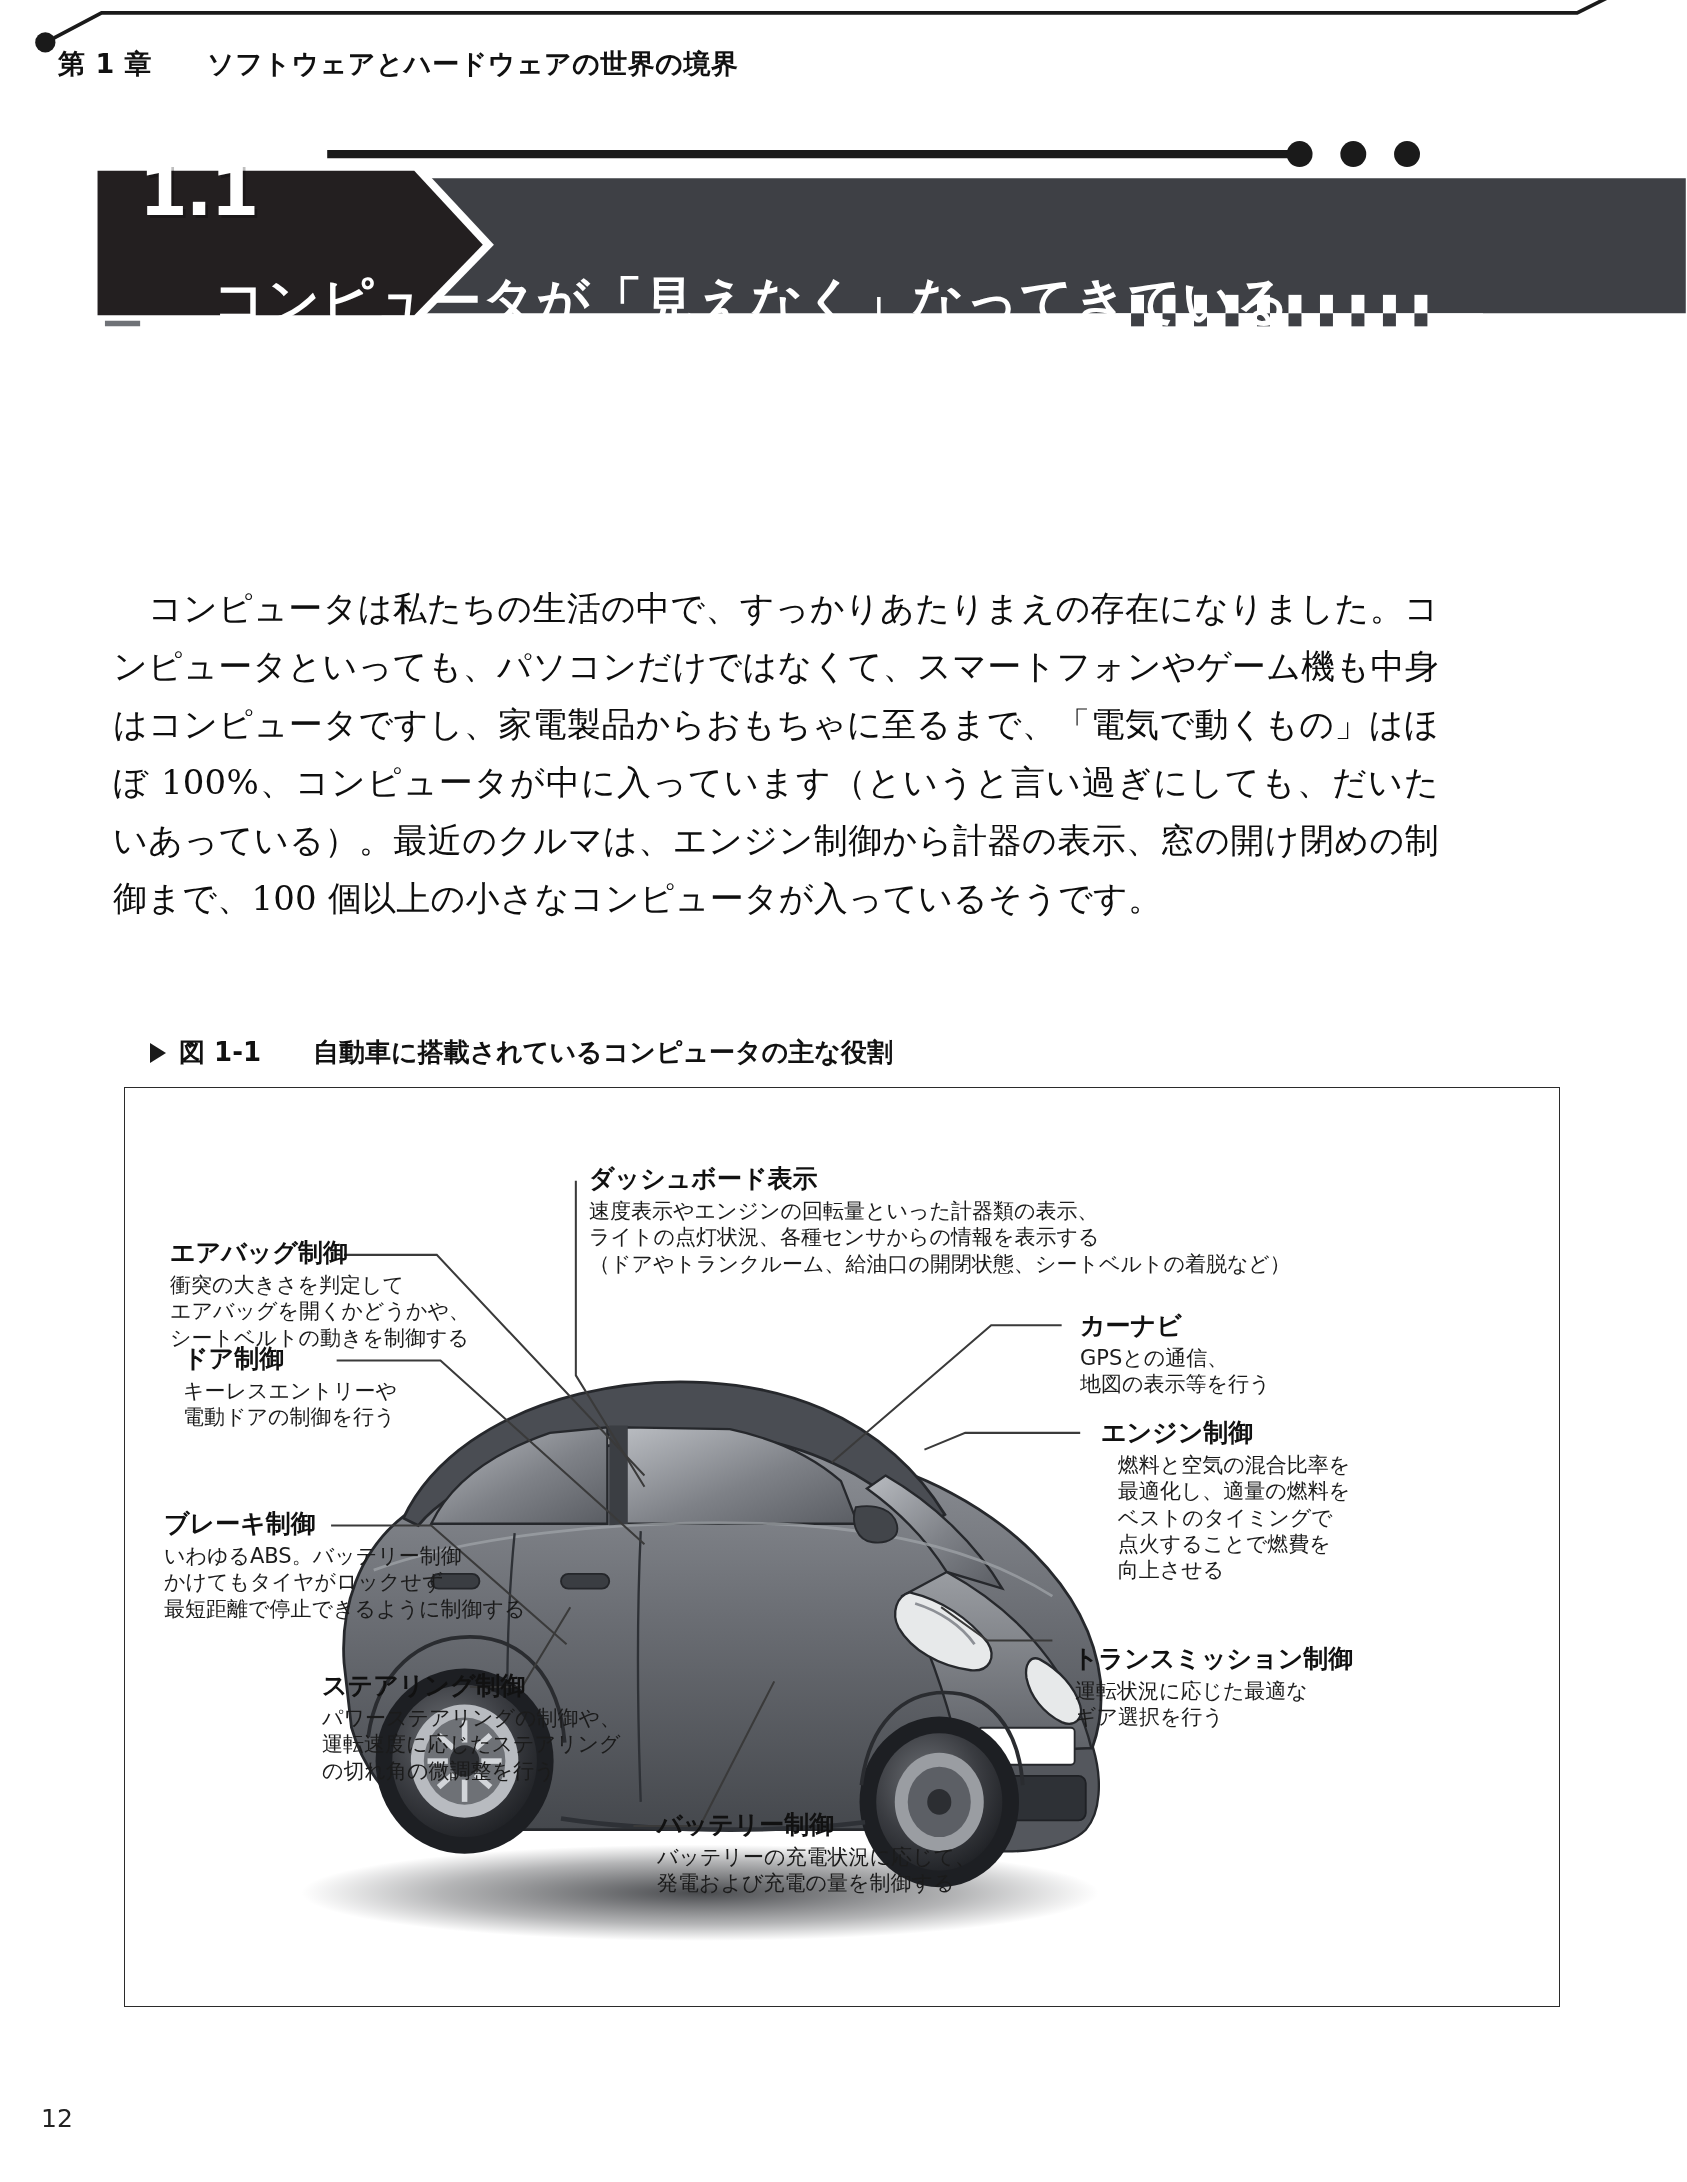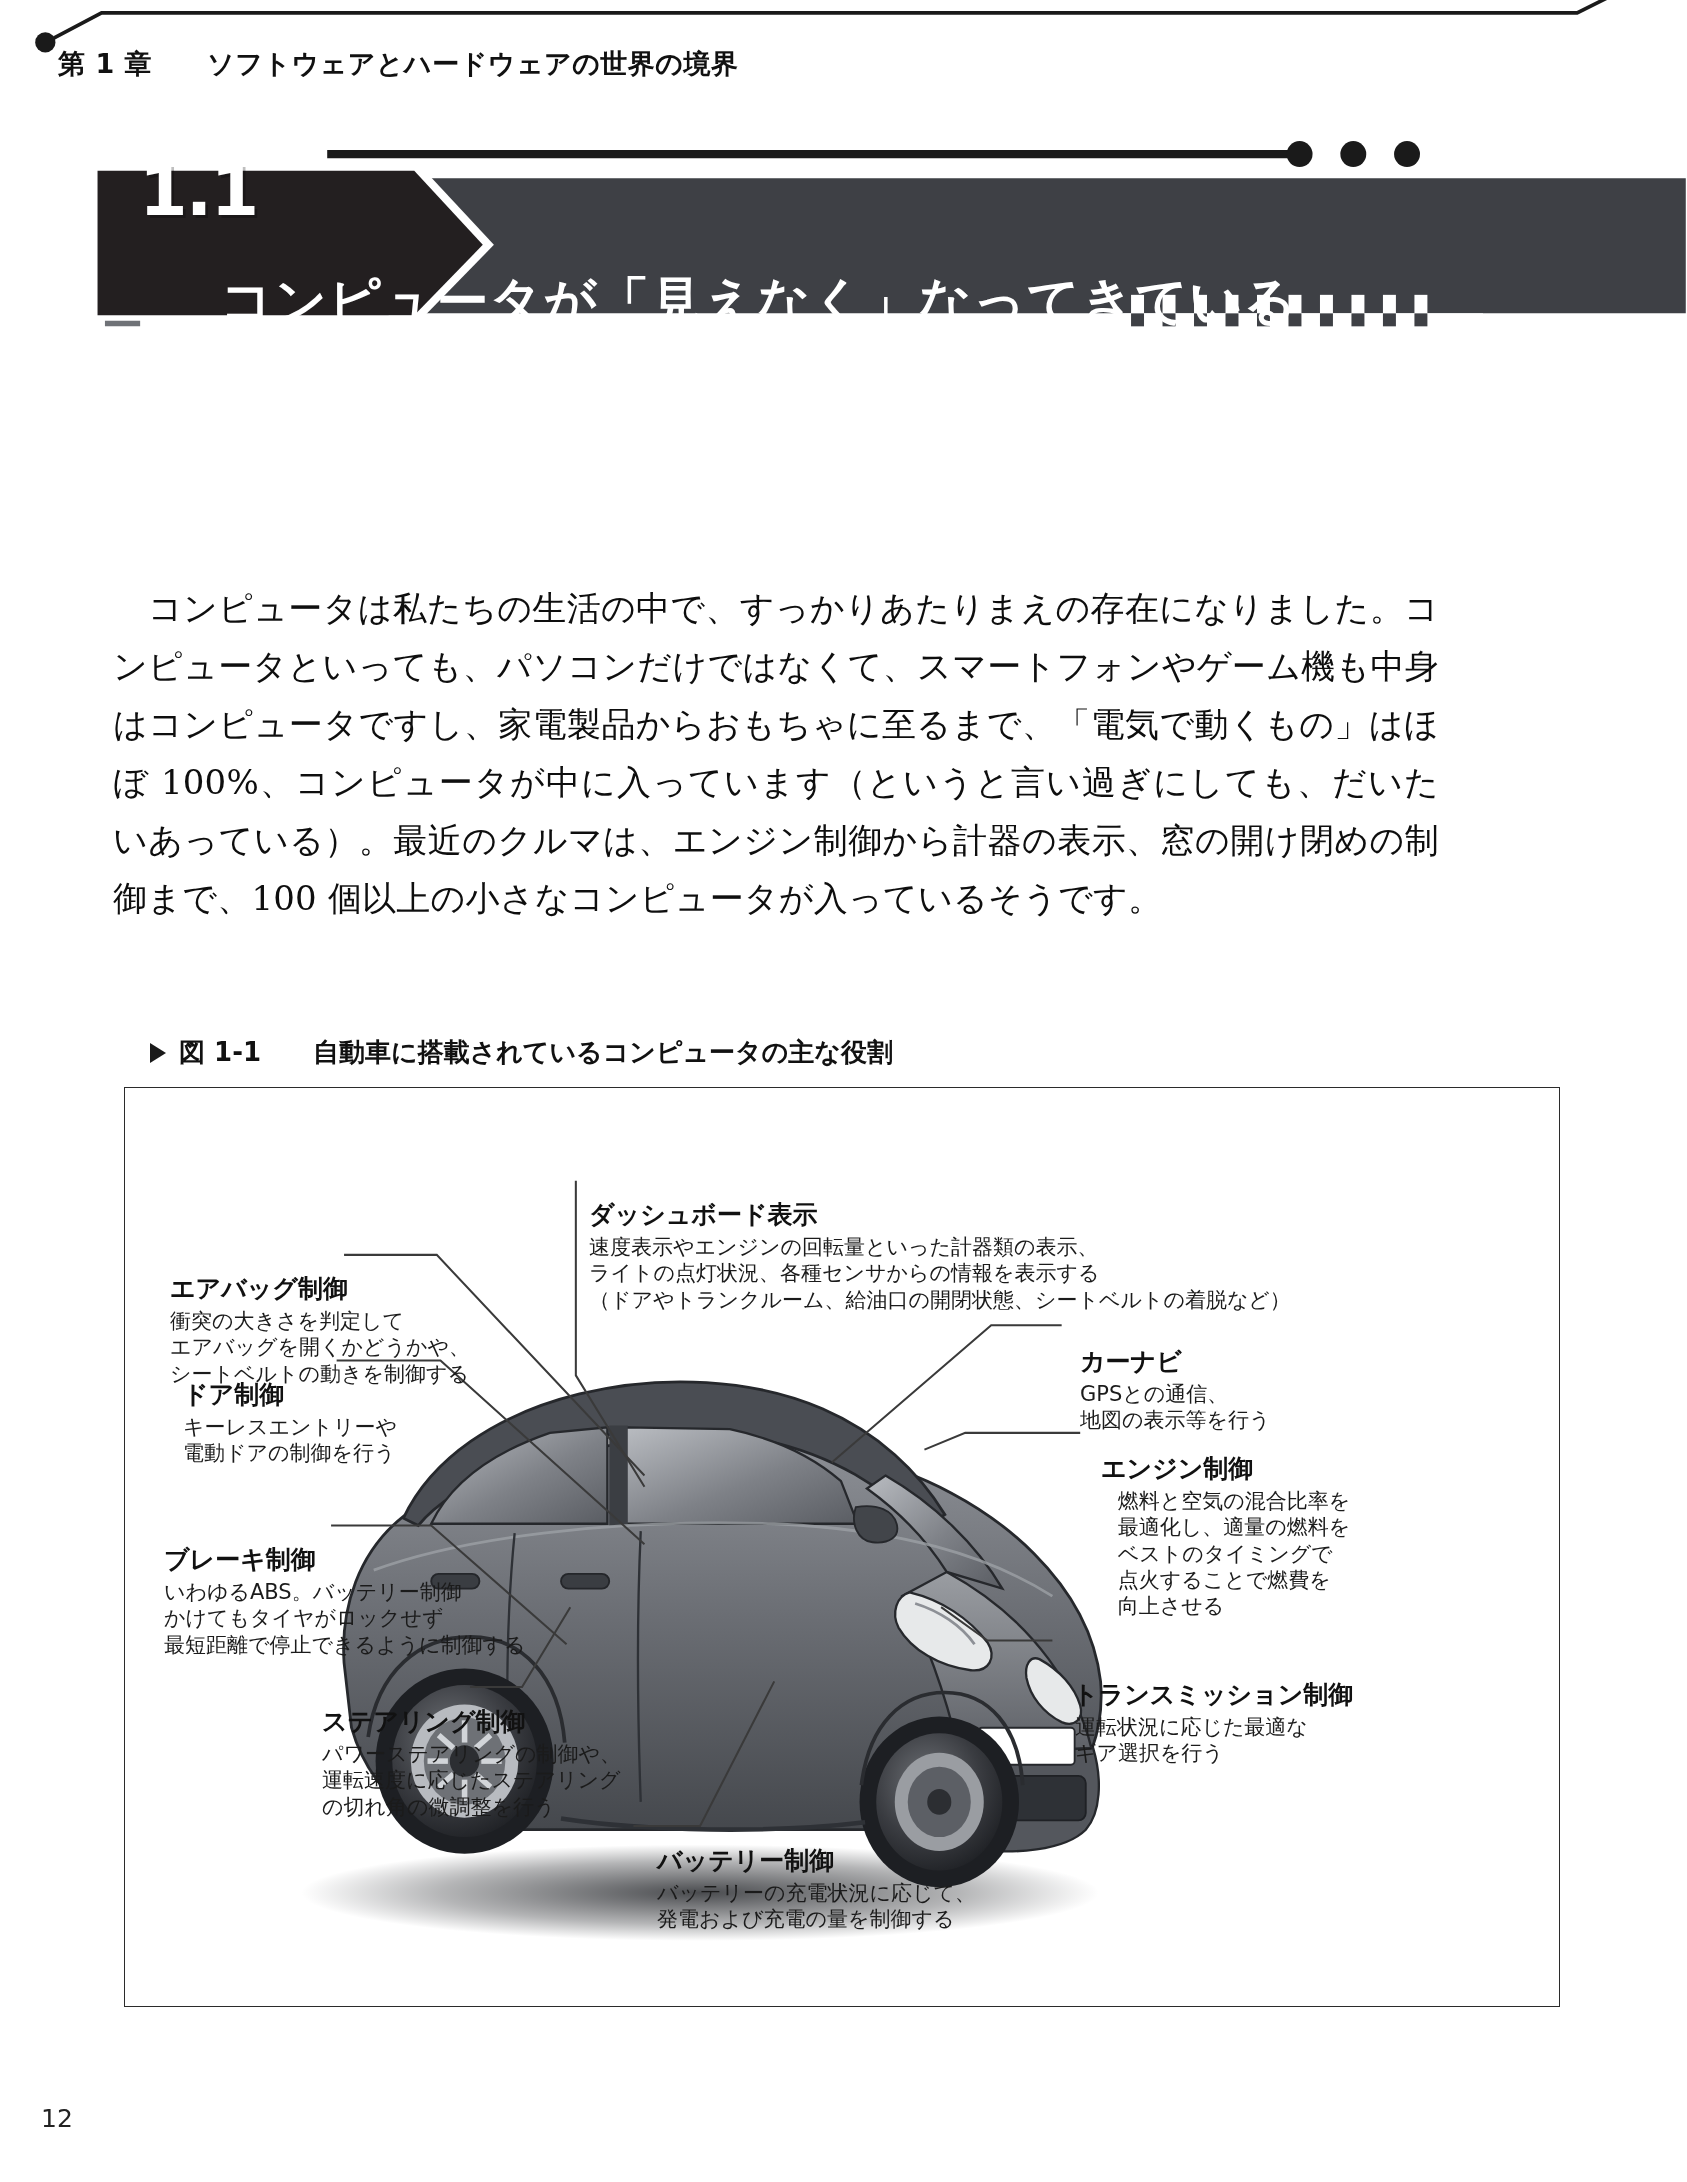--- a/index.html
+++ b/index.html
@@ -47,21 +47,21 @@
     font-family: "DejaVu Sans", "Liberation Sans", sans-serif;
     font-size: 70px;
     font-weight: 700;
     color: #ffffff;
     letter-spacing: -1.9px;
     z-index: 5;
     text-shadow: 2.8px 2.8px 0 rgba(0,0,0,0.25);
   }
   #section-title {
     position: absolute;
-    left: 220px; top: 137px;
+    left: 213px; top: 137px;
     font-family: "DejaVu Sans", "Liberation Sans", sans-serif;
     font-size: 52px;
     font-weight: 700;
     color: #ffffff;
     letter-spacing: 0.9px;
     white-space: nowrap;
     z-index: 5;
   }
 
   
@@ -105,21 +105,21 @@
   #figure-box {
     position: absolute;
     left: 124px;
     top: 1087px;
     width: 1436px;
     height: 920px;
     border: 1.9px solid #2b2b2b;
     background: #ffffff;
   }
 
-  .callout { position: absolute; margin-top: 36px; }
+  .callout { position: absolute; }
   .callout .c-title {
     font-family: "DejaVu Sans", "Liberation Sans", sans-serif;
     font-weight: 700;
     font-size: 25px;
     color: #111;
     line-height: 30px;
     white-space: nowrap;
     margin-bottom: 3.7px;
   }
   .callout .c-body {

